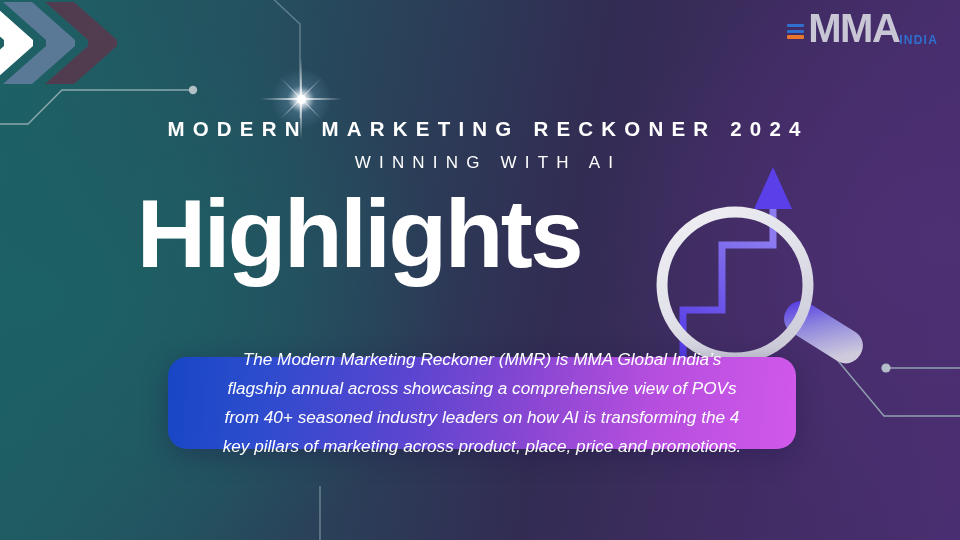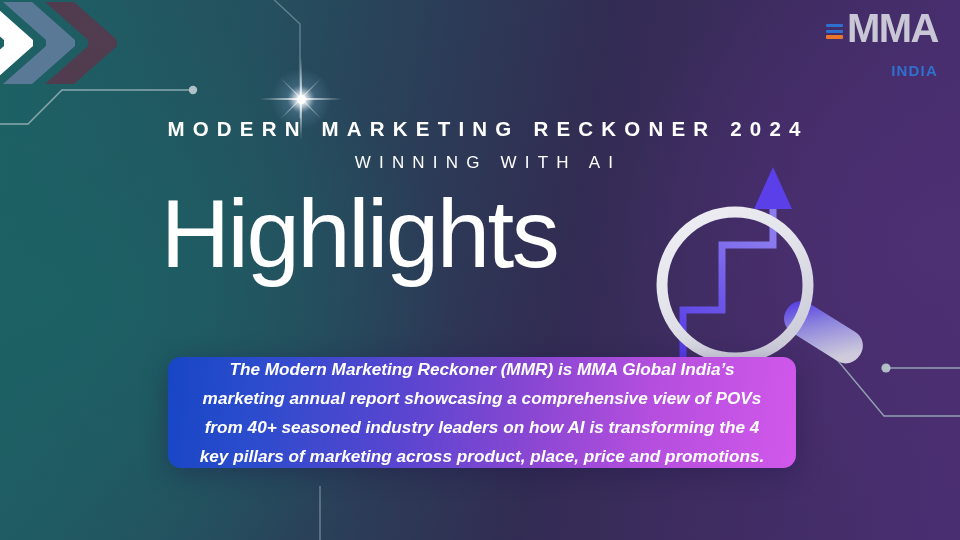--- a/index.html
+++ b/index.html
@@ -78,30 +78,30 @@
   .logo {
     position: absolute;
     right: 22px;
     top: 10px;
     display: flex;
     align-items: flex-start;
     gap: 4px;
   }
   .logo-bars { display: flex; flex-direction: column; gap: 2.5px; margin-top: 14px; }
   .logo-bars i { display: block; width: 17px; height: 3.2px; border-radius: 1px; }
-  .logo-wordmark { display: flex; flex-direction: column; align-items: flex-end; }
+  .logo-wordmark { display: flex; flex-direction: row; align-items: flex-end; }
   .logo-mma {
     font-size: 40px;
     font-weight: 700;
     letter-spacing: -1.5px;
     line-height: 0.92;
     color: #c9c7d6;
   }
   .logo-india {
-    font-size: 15px;
+    font-size: 12px;
     font-weight: 700;
     letter-spacing: 1.2px;
     color: #2f6fd0;
     margin-top: 15px;
   }
 
   
   .eyebrow-wrap {
     position: absolute;
     left: 0; right: 0;
@@ -130,21 +130,21 @@
     position: absolute;
     left: 0; right: 0;
     top: 186px;
     text-align: center;
     padding-right: 258px;
   }
   .hero-title {
     display: inline-block;
     color: #ffffff;
     font-size: 96px;
-    font-weight: 400;
+    font-weight: 700;
     letter-spacing: -2.5px;
     line-height: 1.0;
     margin-left: 16px;
   }
 
   
   .magnifier {
     position: absolute;
     left: 640px;
     top: 155px;
@@ -152,31 +152,30 @@
     height: 240px;
     pointer-events: none;
   }
 
   
   .desc-card {
     position: absolute;
     left: 168px;
     top: 357px;
     width: 628px;
-    height: 111px;
-    border-radius: 13px;
+    height: 92px;
+    border-radius: 19px;
     background: linear-gradient(96deg, #1746c4 0%, #2b4ccd 14%, #5a45d0 38%, #8a47d2 58%, #b44ede 76%, #d158ea 100%);
     box-shadow: 0 6px 26px rgba(30,20,70,0.38);
     display: flex;
     flex-direction: column;
     align-items: center;
     justify-content: center;
     padding: 0 20px;
     box-sizing: border-box;
-    font-weight: bold;
   }
   .desc-line {
     color: #ffffff;
     font-size: 17.2px;
     font-style: italic;
     line-height: 29px;
     text-align: center;
     white-space: nowrap;
   }
 </style>
@@ -266,18 +265,18 @@
     <g fill="none" stroke="url(#arrowGrad)" stroke-width="7" stroke-linecap="square" stroke-linejoin="miter">
       <path d="M 43 230 L 43 155 L 82 155 L 82 90 L 133 90 L 133 48"></path>
     </g>
     <path d="M 133 12 L 152 54 L 114 54 Z" fill="#5b3fe8"></path>
 
     <circle cx="95" cy="130" r="73" fill="none" stroke="url(#ringGrad)" stroke-width="11"></circle>
   </svg>
 
   <div class="desc-card">
     <div class="desc-line">The Modern Marketing Reckoner (MMR) is MMA Global India’s</div>
-    <div class="desc-line">marketing annual report showcasing a comprehensive view of POVs</div>
+    <div class="desc-line">flagship annual across showcasing a comprehensive view of POVs</div>
     <div class="desc-line">from 40+ seasoned industry leaders on how AI is transforming the 4</div>
     <div class="desc-line">key pillars of marketing across product, place, price and promotions.</div>
   </div>
 
 </div>
 
 </body></html>

